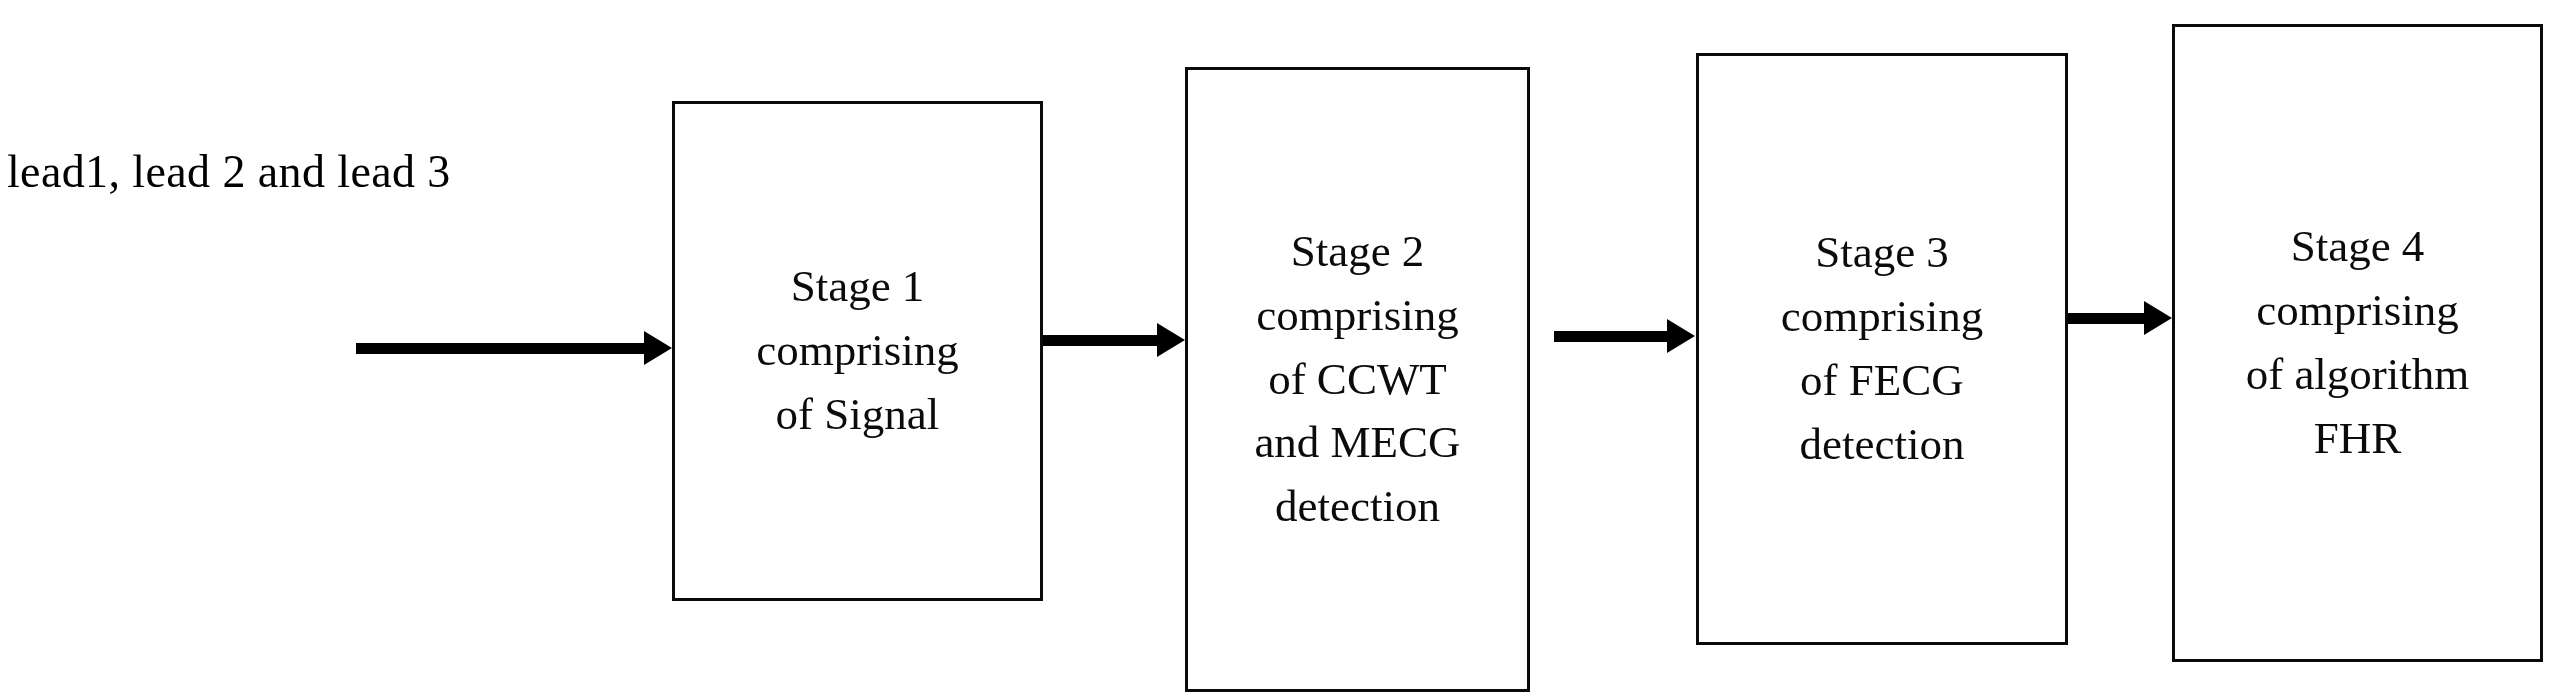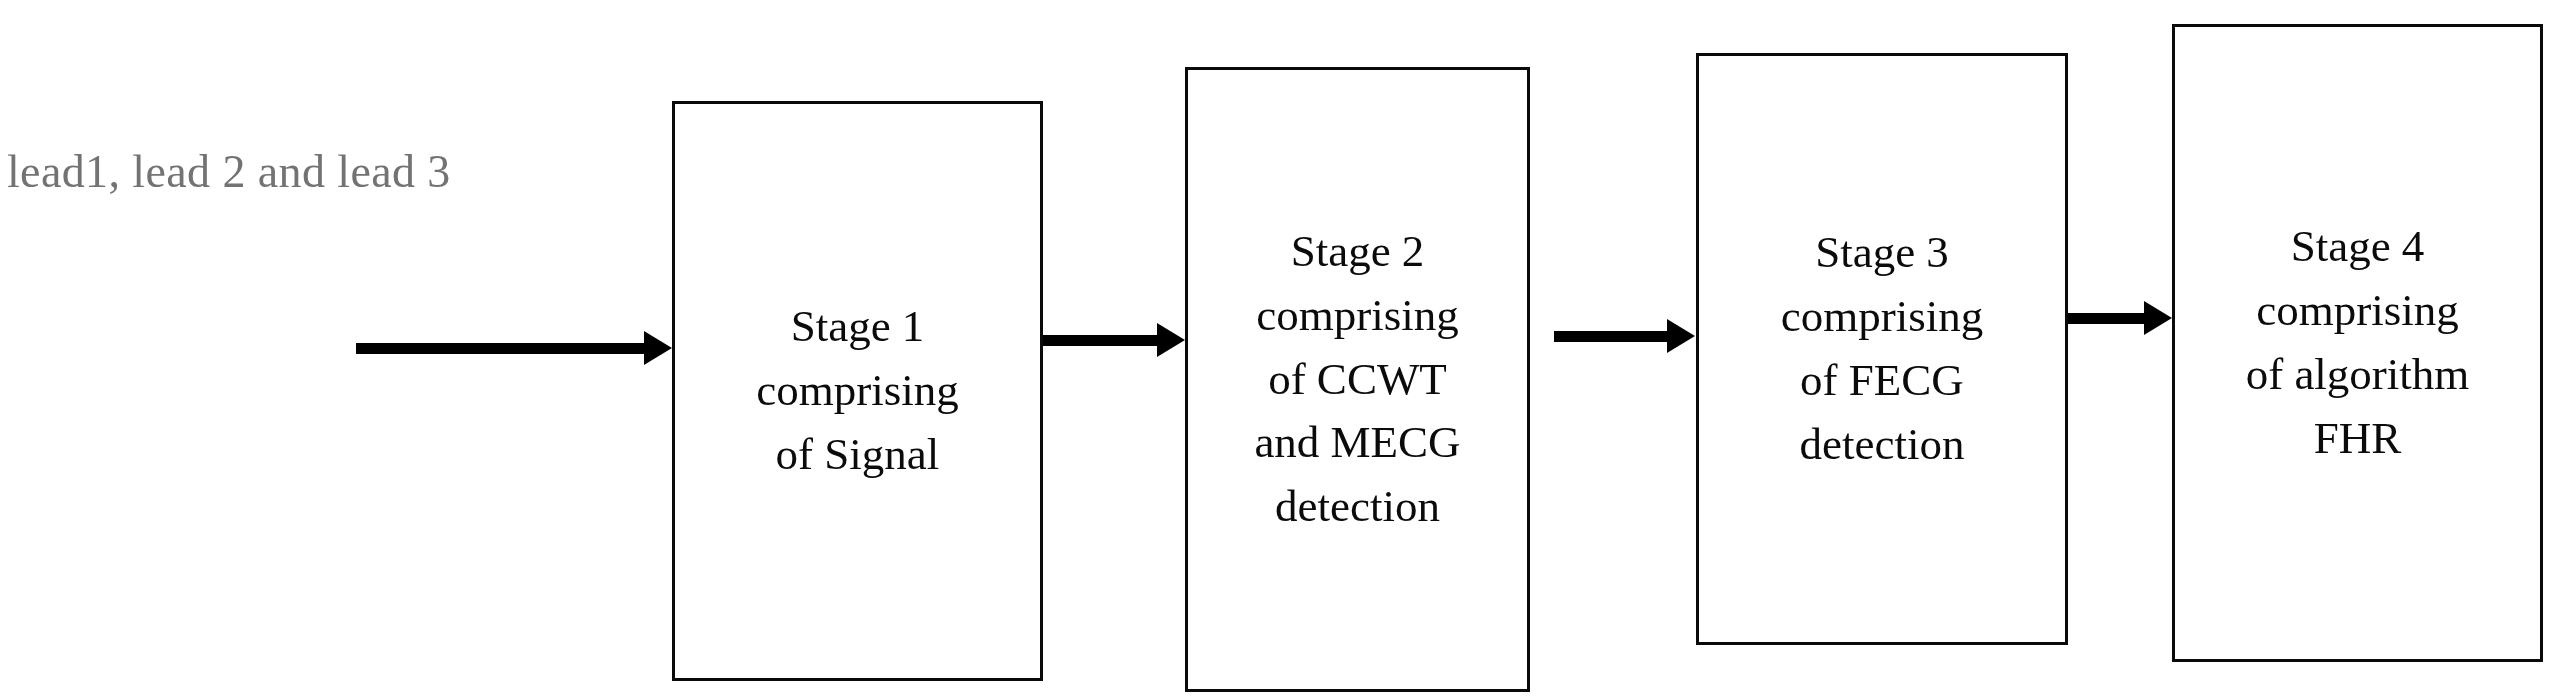--- a/index.html
+++ b/index.html
@@ -17,21 +17,21 @@
     color: #000000;
   }
 
   
   .input-label {
     position: absolute;
     left: 6.9px;
     top: 148px;
     font-size: 46px;
     line-height: 1.05;
-    color: #737373;
+    color: #000000;
     white-space: nowrap;
     letter-spacing: 0.4px;
   }
 
   
   .stage-box {
     position: absolute;
     box-sizing: border-box;
     border: 3.4px solid #0a0a0a;
     background: #ffffff;
@@ -89,21 +89,21 @@
   </div>
   <div class="arrow" id="arrow-2" style="left: 1554px; top: 331px; width: 142px;">
     <span class="shaft" style="width: 118px;"></span>
     <span class="head" style="left: 113px;"></span>
   </div>
   <div class="arrow" id="arrow-3" style="left: 2065px; top: 313px; width: 107px;">
     <span class="shaft" style="width: 83px;"></span>
     <span class="head" style="left: 79px;"></span>
   </div>
 
-  <div class="stage-box" id="box-0" style="left: 672px; top: 101px; width: 371px; height: 580px;">
+  <div class="stage-box" id="box-0" style="left: 672px; top: 101px; width: 371px; height: 500px;">
     <div class="stage-text" id="text-0">
         <span class="ln">Stage 1</span>
         <span class="ln">comprising</span>
         <span class="ln">of Signal</span>
       </div>
   </div>
   <div class="stage-box" id="box-1" style="left: 1185px; top: 67px; width: 345px; height: 625px;">
     <div class="stage-text" id="text-1">
         <span class="ln">Stage 2</span>
         <span class="ln">comprising</span>

